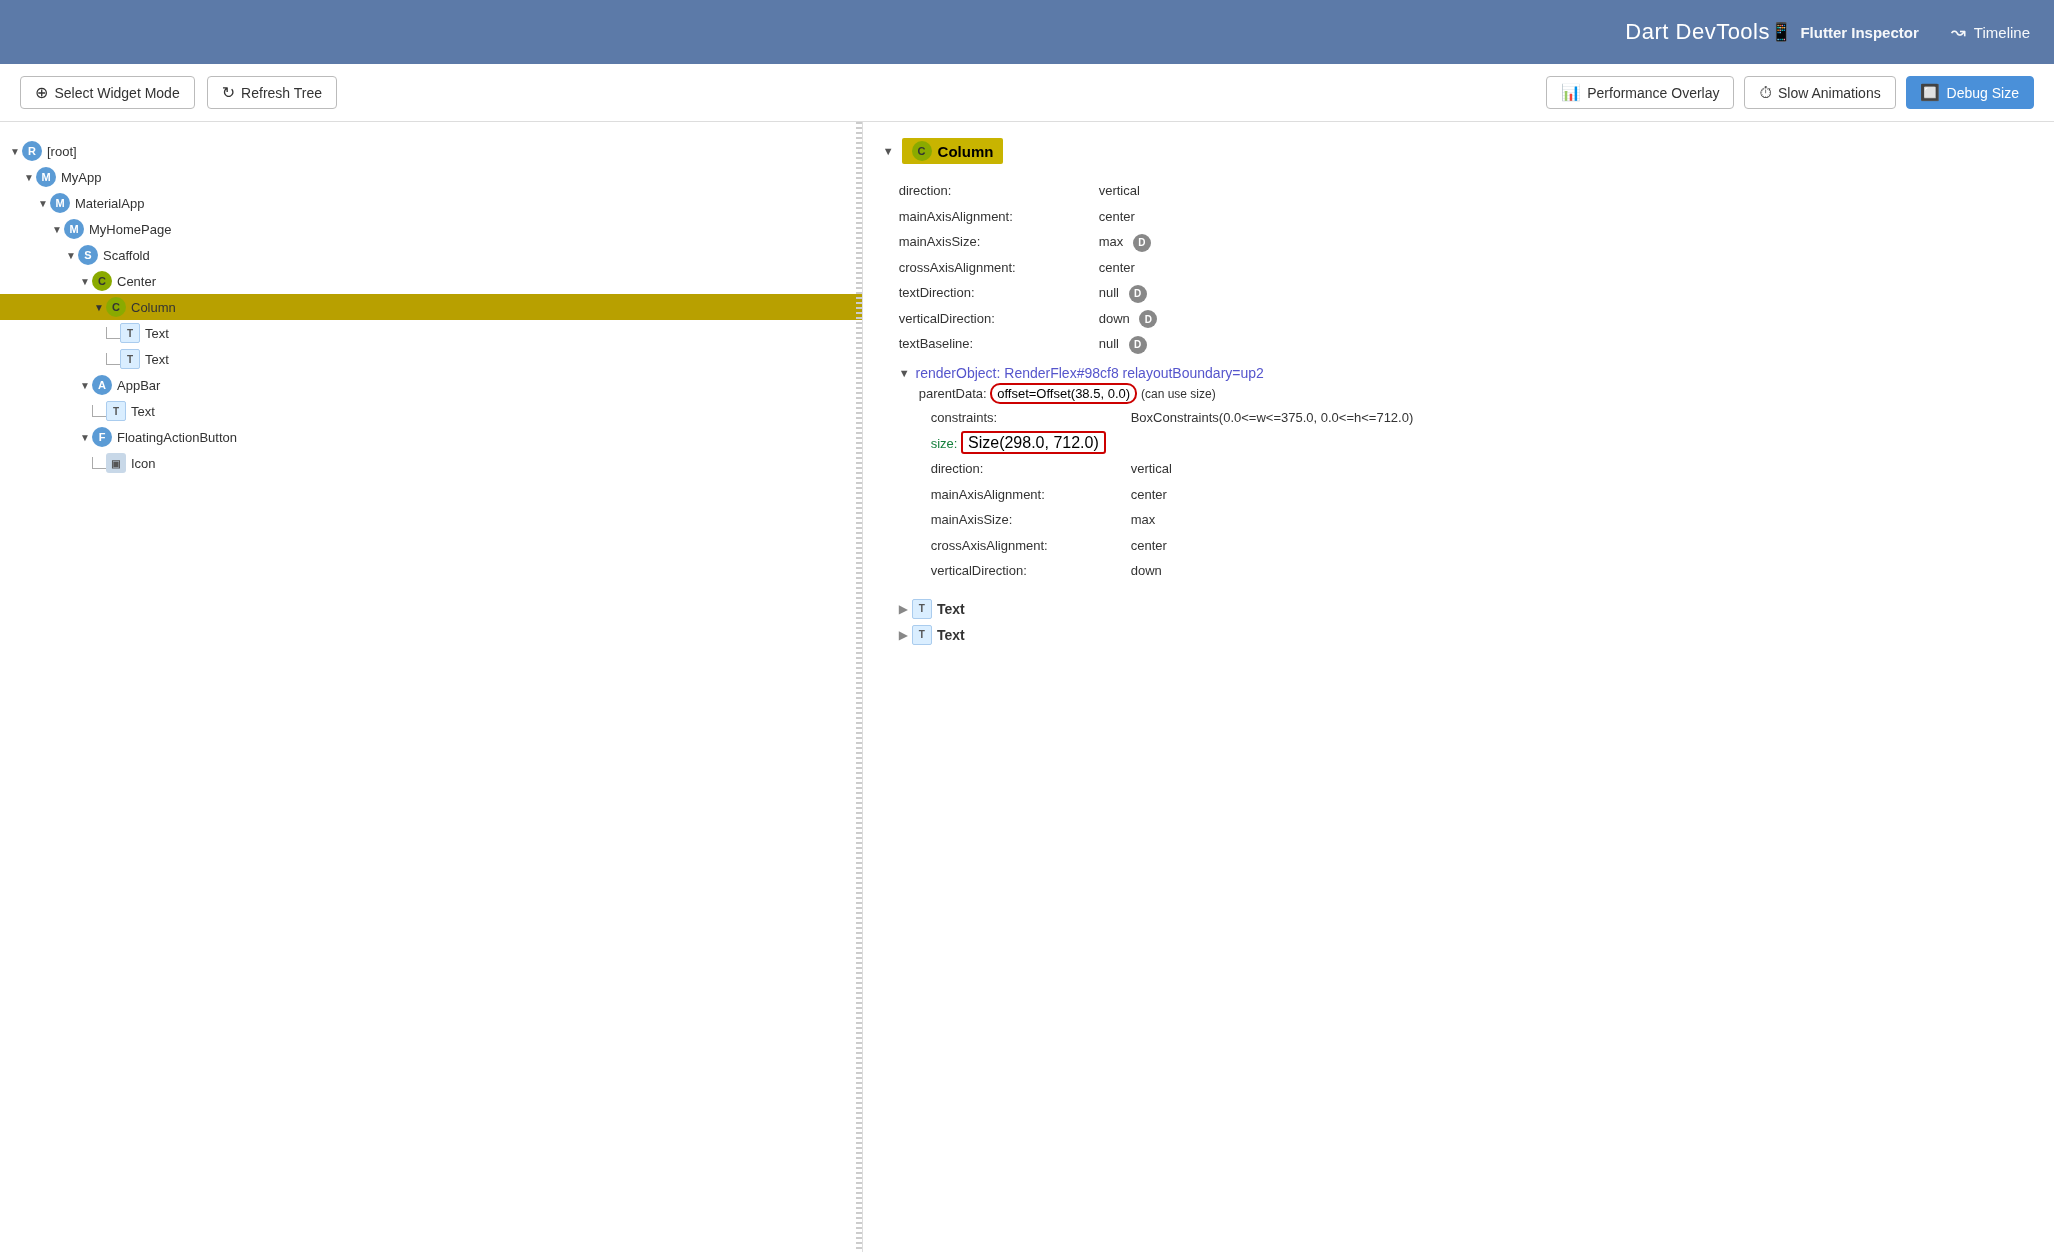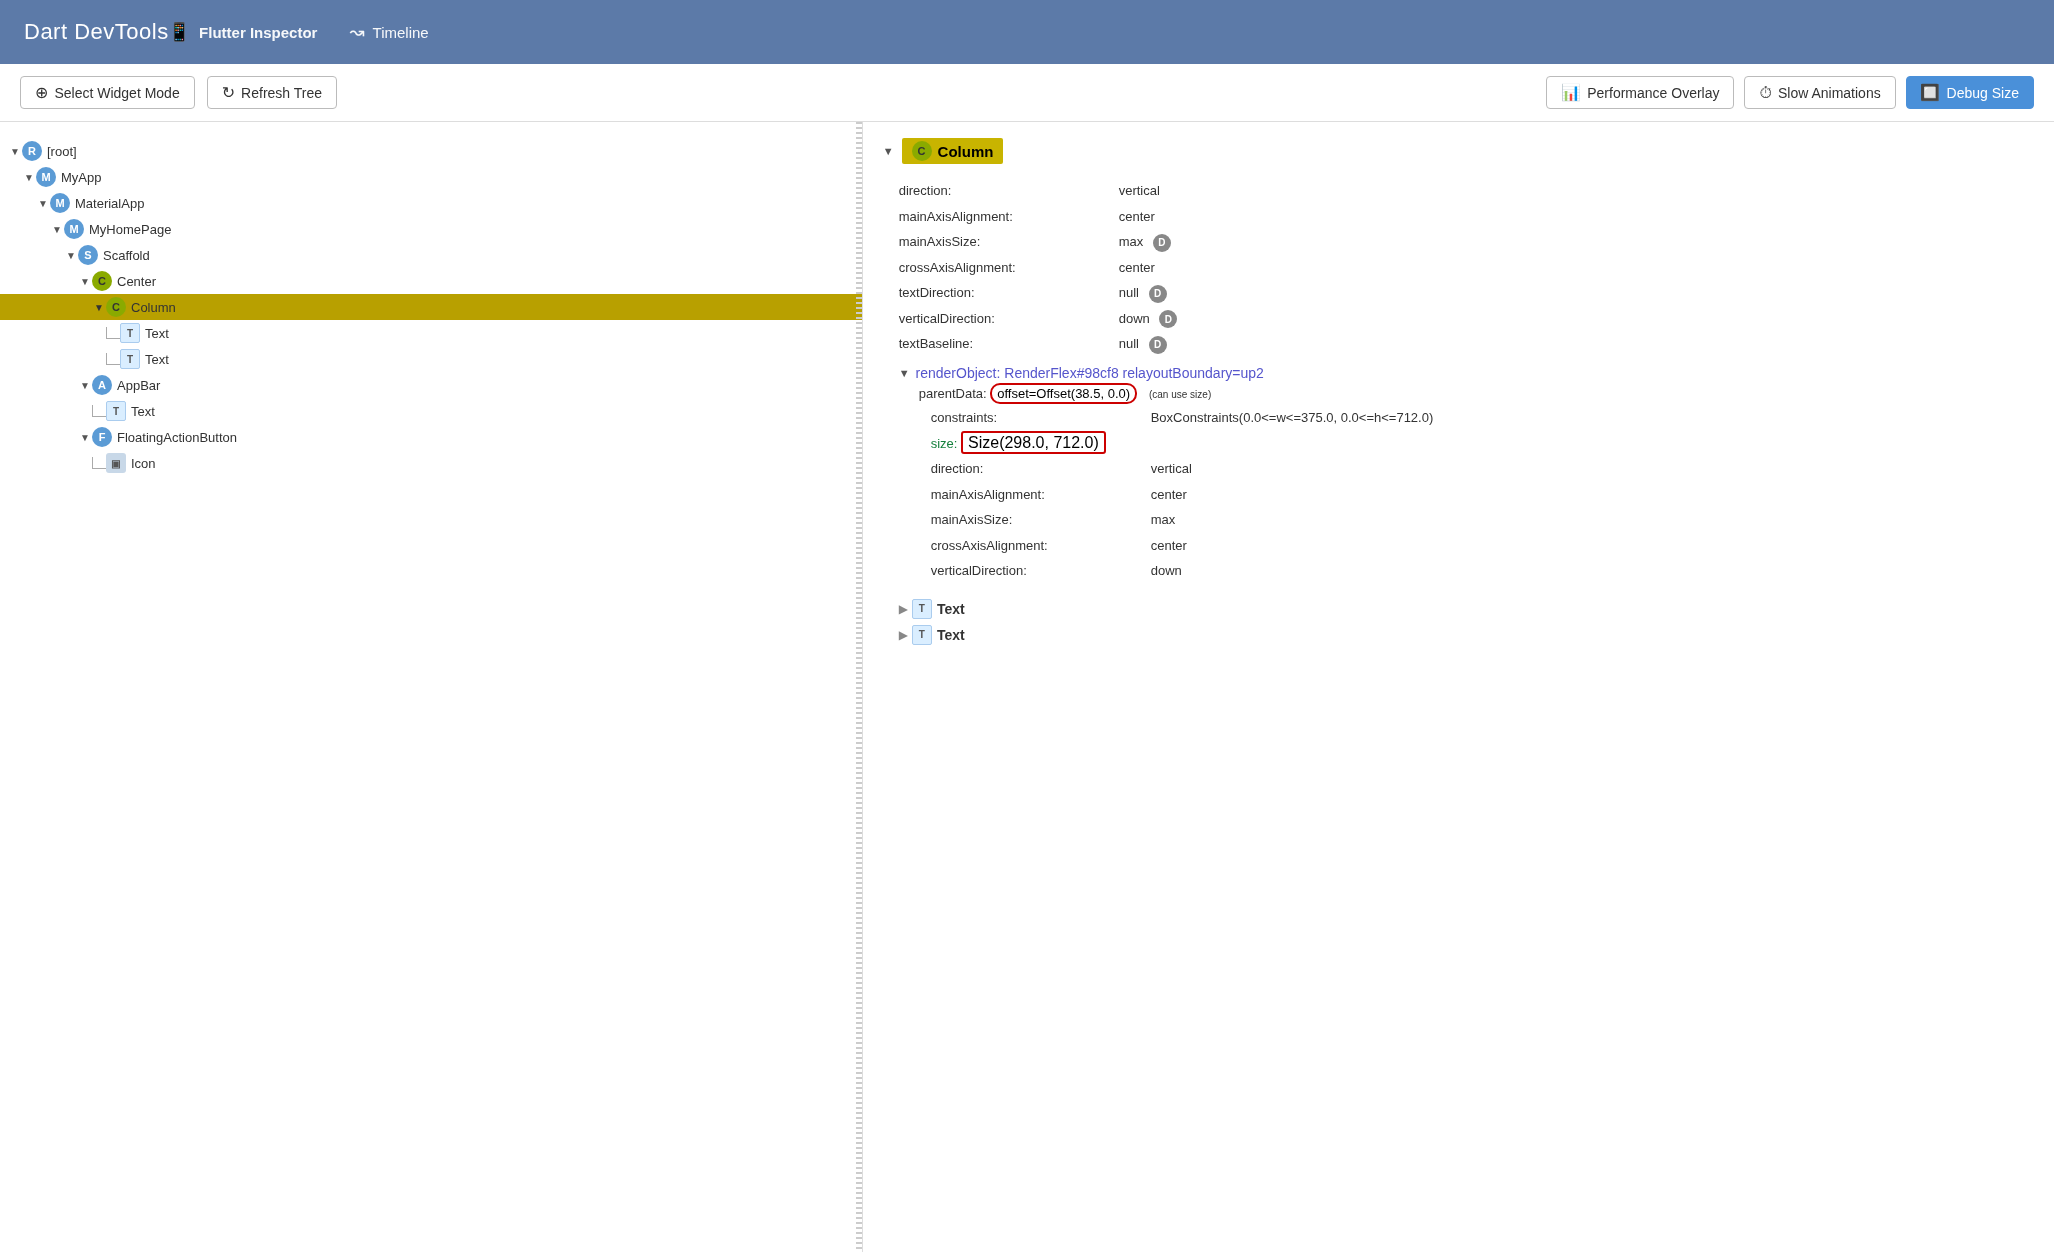--- a/index.html
+++ b/index.html
@@ -6,21 +6,21 @@
     body { font-family: 'Segoe UI', Arial, sans-serif; background: #f5f5f5; font-size: 14px; }
 
     
     .header {
       background: #5c7aa8;
       color: white;
       padding: 0 24px;
       height: 64px;
       display: flex;
       align-items: center;
-      justify-content: flex-start;
+      justify-content: flex-end;
     }
     .header-title {
       font-size: 22px;
       font-weight: 500;
       letter-spacing: 0.5px;
     }
     .header-nav {
       display: flex;
       align-items: center;
       gap: 32px;
@@ -171,21 +171,20 @@
       margin-bottom: 14px;
     }
 
     .prop-row {
       display: flex;
       align-items: flex-end;
       padding: 3px 0 3px 16px;
       font-size: 13px;
       color: #333;
       line-height: 1.5;
-      gap: 20px;
     }
     .prop-key {
       color: #333;
       min-width: 200px;
     }
     .prop-value {
       color: #333;
     }
 
     .prop-badge-D {
@@ -439,21 +438,21 @@
 
     <div class="render-object-section">
       <div class="render-object-header">
         <span class="render-object-arrow">▼</span>
         <span style="color:#5555cc; font-size:14px;">renderObject: RenderFlex#98cf8 relayoutBoundary=up2</span>
       </div>
 
       <div style="padding: 4px 0 4px 20px;">
         <span style="font-size:13px;color:#333;">parentData: </span>
         <span style="display:inline; background:white; border:2px solid #cc0000; border-radius:10px; padding:1px 5px; font-size:13px;">offset=Offset(38.5, 0.0)</span>
-        <span style="font-size:10px; color:#333;margin-left:8px;"> (can use size)</span>
+        <span style="font-size:12px; color:#333;"> (can use size)</span>
       </div>
 
       <div class="prop-row prop-row-indented">
         <span class="prop-key">constraints:</span>
         <span class="prop-value">BoxConstraints(0.0&lt;=w&lt;=375.0, 0.0&lt;=h&lt;=712.0)</span>
       </div>
 
       <div style="padding: 4px 0 4px 32px;">
         <span style="font-size:13px;color:#15803d;">size: </span>
         <span style="display:inline; background:white; border:2px solid #cc0000; border-radius:3px; padding:1px 5px; font-size:16px;">Size(298.0, 712.0)</span>

